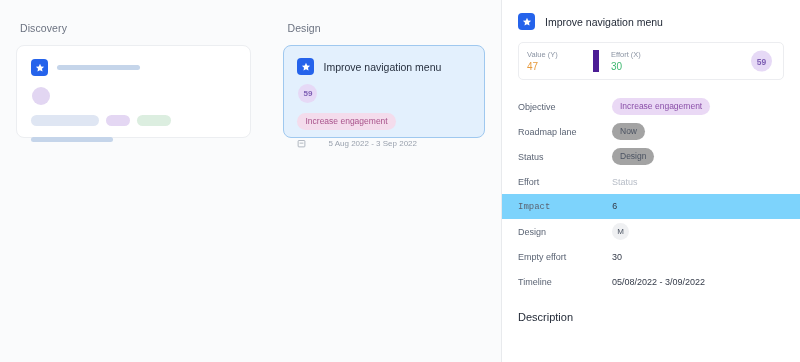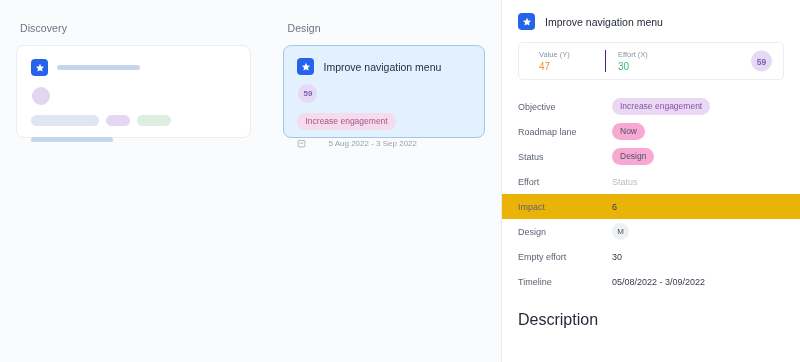--- a/index.html
+++ b/index.html
@@ -95,63 +95,63 @@
     padding: 13px 16px 12px 16px;
   }
   .panel-title { font-size: 10.5px; color: #242b38; }
 
   .metrics {
     margin: 0 16px;
     border: 1px solid #ecedf0;
     border-radius: 5px;
     height: 38px;
     display: flex; align-items: center;
-    padding: 0 20px;
+    padding: 0 8px;
     position: relative;
   }
   .metric { width: 66px; }
-  .metric + .metric { border-left: 1px solid #4c1d95; padding-left: 12px; }
+  .metric + .metric { border-left: 6px solid #4c1d95; padding-left: 12px; }
   .metric-label { font-size: 7.5px; color: #8b94a3; margin-bottom: 2px; }
   .metric-value { font-size: 10px; }
   .v-val { color: #e79a3c; }
   .v-eff { color: #3fb871; }
   .metric-badge {
     position: absolute; right: 11px; top: 50%; transform: translateY(-50%);
     width: 21px; height: 21px; border-radius: 50%;
     background: #e6d9f6; color: #7e5fb4;
     font-size: 8.5px; font-weight: bold;
     display: flex; align-items: center; justify-content: center;
   }
 
   .props { margin-top: 14px; }
   .prop-row {
     display: flex; align-items: center;
     height: 25px; padding: 0 16px;
     font-size: 9px;
   }
-  .prop-row.hl { background: #eab308; }
+  .prop-row.hl { background: #7dd3fc; font-family: Liberation Mono, monospace; }
   .prop-label { width: 94px; color: #5b6474; flex: 0 0 auto; }
   .prop-value { color: #343b49; }
   .prop-value.muted { color: #b6bcc6; }
   .chip {
     display: inline-block; border-radius: 9px;
     font-size: 8.5px; padding: 3px 8px 4px 8px;
   }
   .chip-purple { background: #ead9f5; color: #8a4fa8; }
-  .chip-grey   { background: #f9a8d4; color: #4b5362; }
+  .chip-grey   { background: #a3a3a3; color: #4b5362; }
   .chip-round  {
     background: #eff0f2; color: #4b5362;
     border-radius: 50%; width: 17px; height: 17px;
     display: inline-flex; align-items: center; justify-content: center;
     font-size: 8px; padding: 0;
   }
 
   .desc {
     margin-top: 17px; padding: 0 16px;
-    font-size: 16px; color: #242b38;
+    font-size: 11px; color: #242b38;
   }
 </style>
 </head>
 <body>
 
 <div class="app">
 
   <div class="board">
 
     <div class="column discovery">

